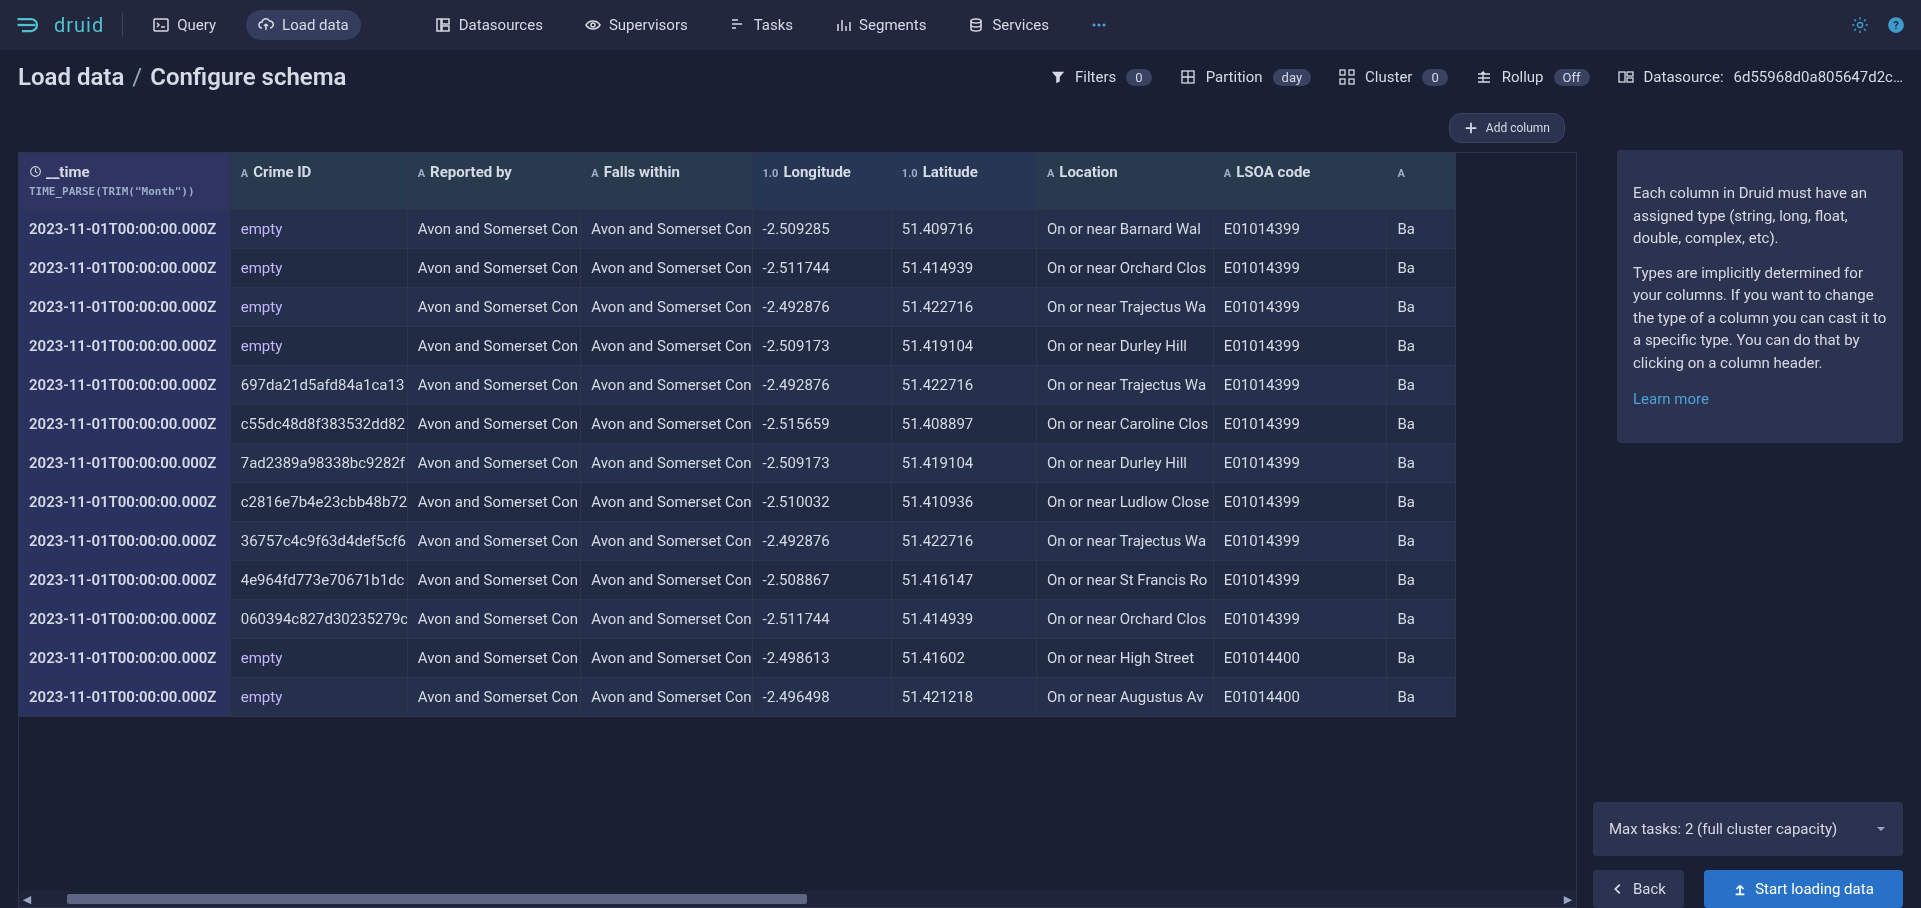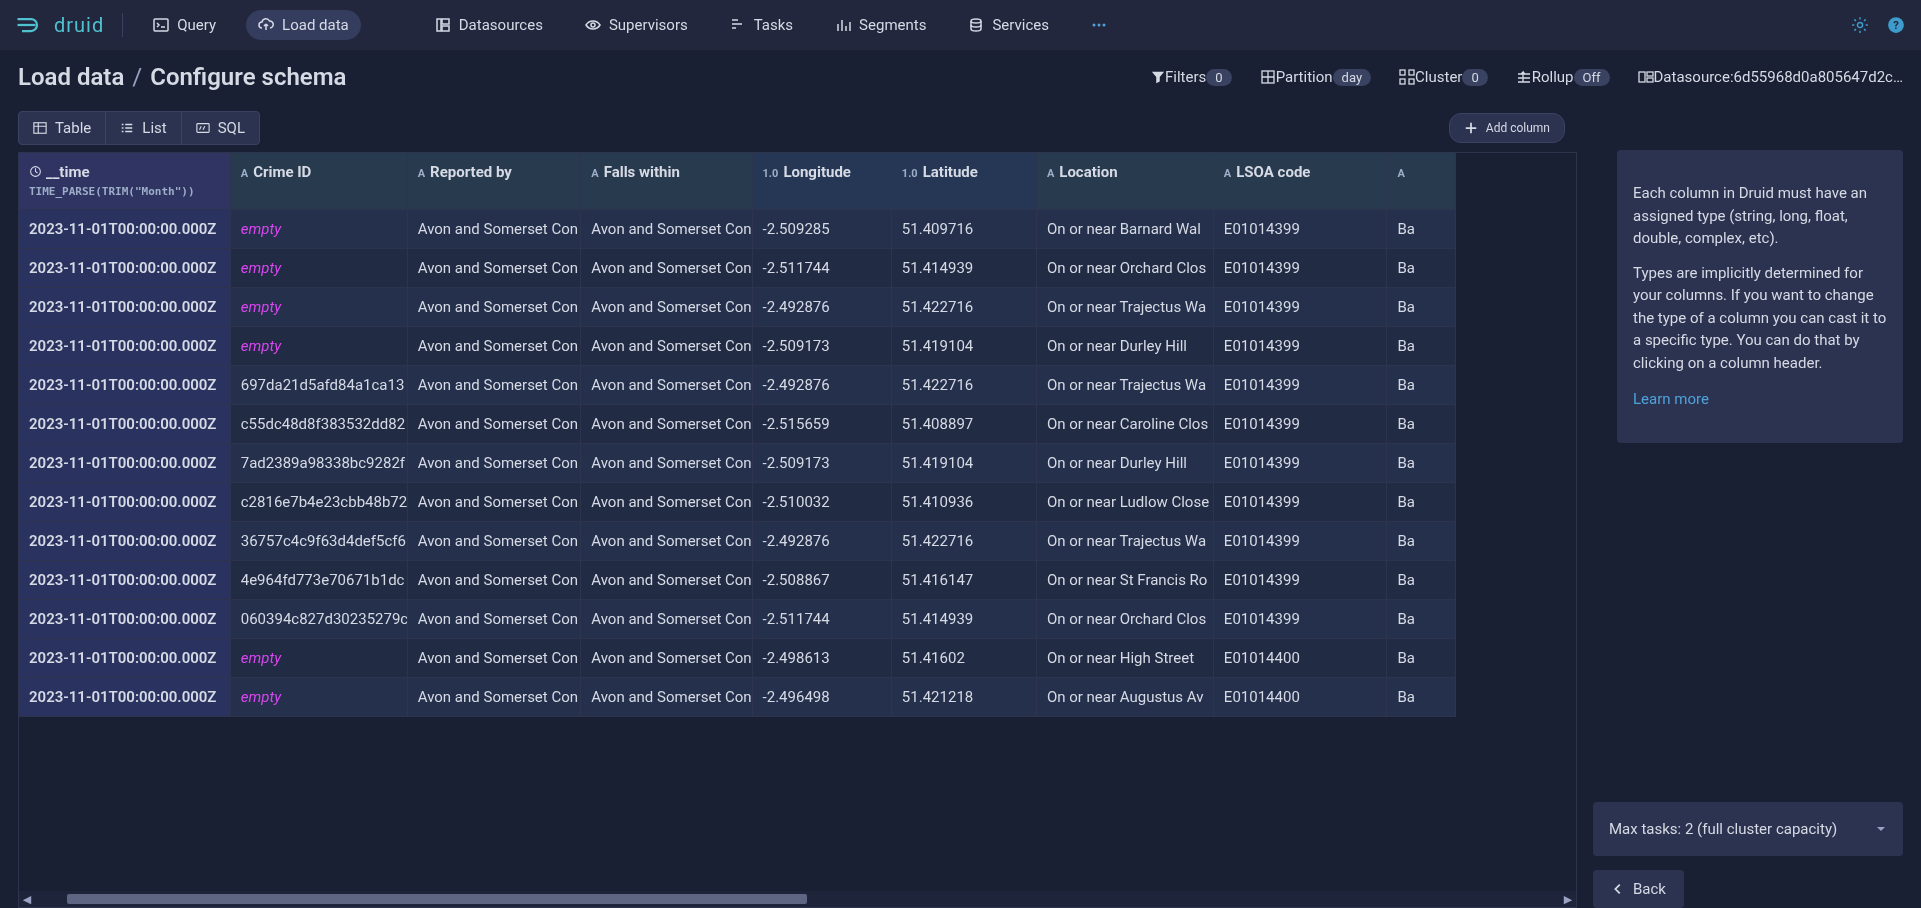--- a/index.html
+++ b/index.html
@@ -41,21 +41,21 @@
   height: 54px;
   display: flex;
   align-items: center;
   padding: 0 18px;
   gap: 28px;
 }
 .crumbs { display: flex; align-items: baseline; gap: 8px; font-size: 24px; font-weight: 600; }
 .crumbs .slash { color: #98a1c2; font-weight: 400; }
 .action-spacer { flex: 1; }
 .abtn {
-  display: flex; align-items: center; 
+  display: flex; align-items: center; gap: 10px;
   font-size: 15px; color: #d6dae5; cursor: pointer;
 }
 .badge {
   background: #394260; border-radius: 10px;
   padding: 1px 9px; font-size: 13px;
 }
 
 
 .tool-bar {
   height: 48px;
@@ -131,21 +131,21 @@
 tbody td:first-child { background: #2a3360 !important; font-weight: 600; }
 .c-time { width: 185px; }
 .c-crime { width: 155px; }
 .c-rep { width: 152px; }
 .c-falls { width: 150px; }
 .c-lon { width: 122px; }
 .c-lat { width: 127px; }
 .c-loc { width: 155px; }
 .c-lsoa { width: 152px; }
 .c-extra { width: 60px; }
-.empty { font-style: italic; color: #d946ef; }
+.empty { color: #c4b5fd; }
 
 
 .h-scroll {
   position: absolute; left: 0; right: 0; bottom: 0; height: 16px;
   background: #1e2439;
   display:flex; align-items:center;
 }
 .h-thumb {
   margin-left: 32px;
   width: 740px; height: 10px; background: #5e6683; border-radius: 2px;
@@ -314,42 +314,20 @@
         <rect x="1" y="3" width="6" height="10"></rect>
         <rect x="9" y="3" width="6" height="4"></rect>
         <rect x="9" y="9" width="6" height="4"></rect>
       </svg>
     <span>Datasource:</span>
     <span>6d55968d0a805647d2c…</span>
   </div>
 </div>
 
 <div class="tool-bar">
-  <div class="seg-group">
-    <div class="seg-btn">
-      <svg width="14" height="14" viewBox="0 0 16 16" fill="none" stroke="#d6dae5" stroke-width="1.3">
-          <rect x="1" y="2" width="14" height="12"></rect>
-          <path d="M1 6h14M6 2v12"></path>
-        </svg>
-      <span>Table</span>
-    </div>
-    <div class="seg-btn">
-      <svg width="14" height="14" viewBox="0 0 16 16" fill="none" stroke="#d6dae5" stroke-width="1.5">
-          <path d="M2 4h2M6 4h8M2 8h2M6 8h8M2 12h2M6 12h8"></path>
-        </svg>
-      <span>List</span>
-    </div>
-    <div class="seg-btn">
-      <svg width="14" height="14" viewBox="0 0 16 16" fill="none" stroke="#d6dae5" stroke-width="1.3">
-          <rect x="1" y="3" width="14" height="10" rx="1"></rect>
-          <path d="M4 10l2-4m2 4l2-4"></path>
-        </svg>
-      <span>SQL</span>
-    </div>
-  </div>
   <div class="tool-spacer"></div>
   <div class="addcol-btn">
     <svg width="14" height="14" viewBox="0 0 16 16" stroke="#d6dae5" stroke-width="2">
         <path d="M8 2v12M2 8h12"></path>
       </svg>
     <span>Add column</span>
   </div>
   <div style="width:326px"></div>
 </div>
 
@@ -540,15 +518,21 @@
           <path d="M2 4l4 4 4-4z"></path>
         </svg>
     </div>
     <div class="bottom-btns">
       <div class="btn back">
         <svg width="14" height="14" viewBox="0 0 16 16" fill="none" stroke="#d6dae5" stroke-width="2">
             <path d="M10 3L5 8l5 5"></path>
           </svg>
         <span>Back</span>
       </div>
+      <div class="btn primary">
+        <svg width="14" height="14" viewBox="0 0 16 16" fill="none" stroke="#fff" stroke-width="2">
+            <path d="M8 13V4m0 0L4 8m4-4l4 4M3 14h10"></path>
+          </svg>
+        <span>Start loading data</span>
+      </div>
     </div>
   </div>
 </div>
 
 </body></html>

